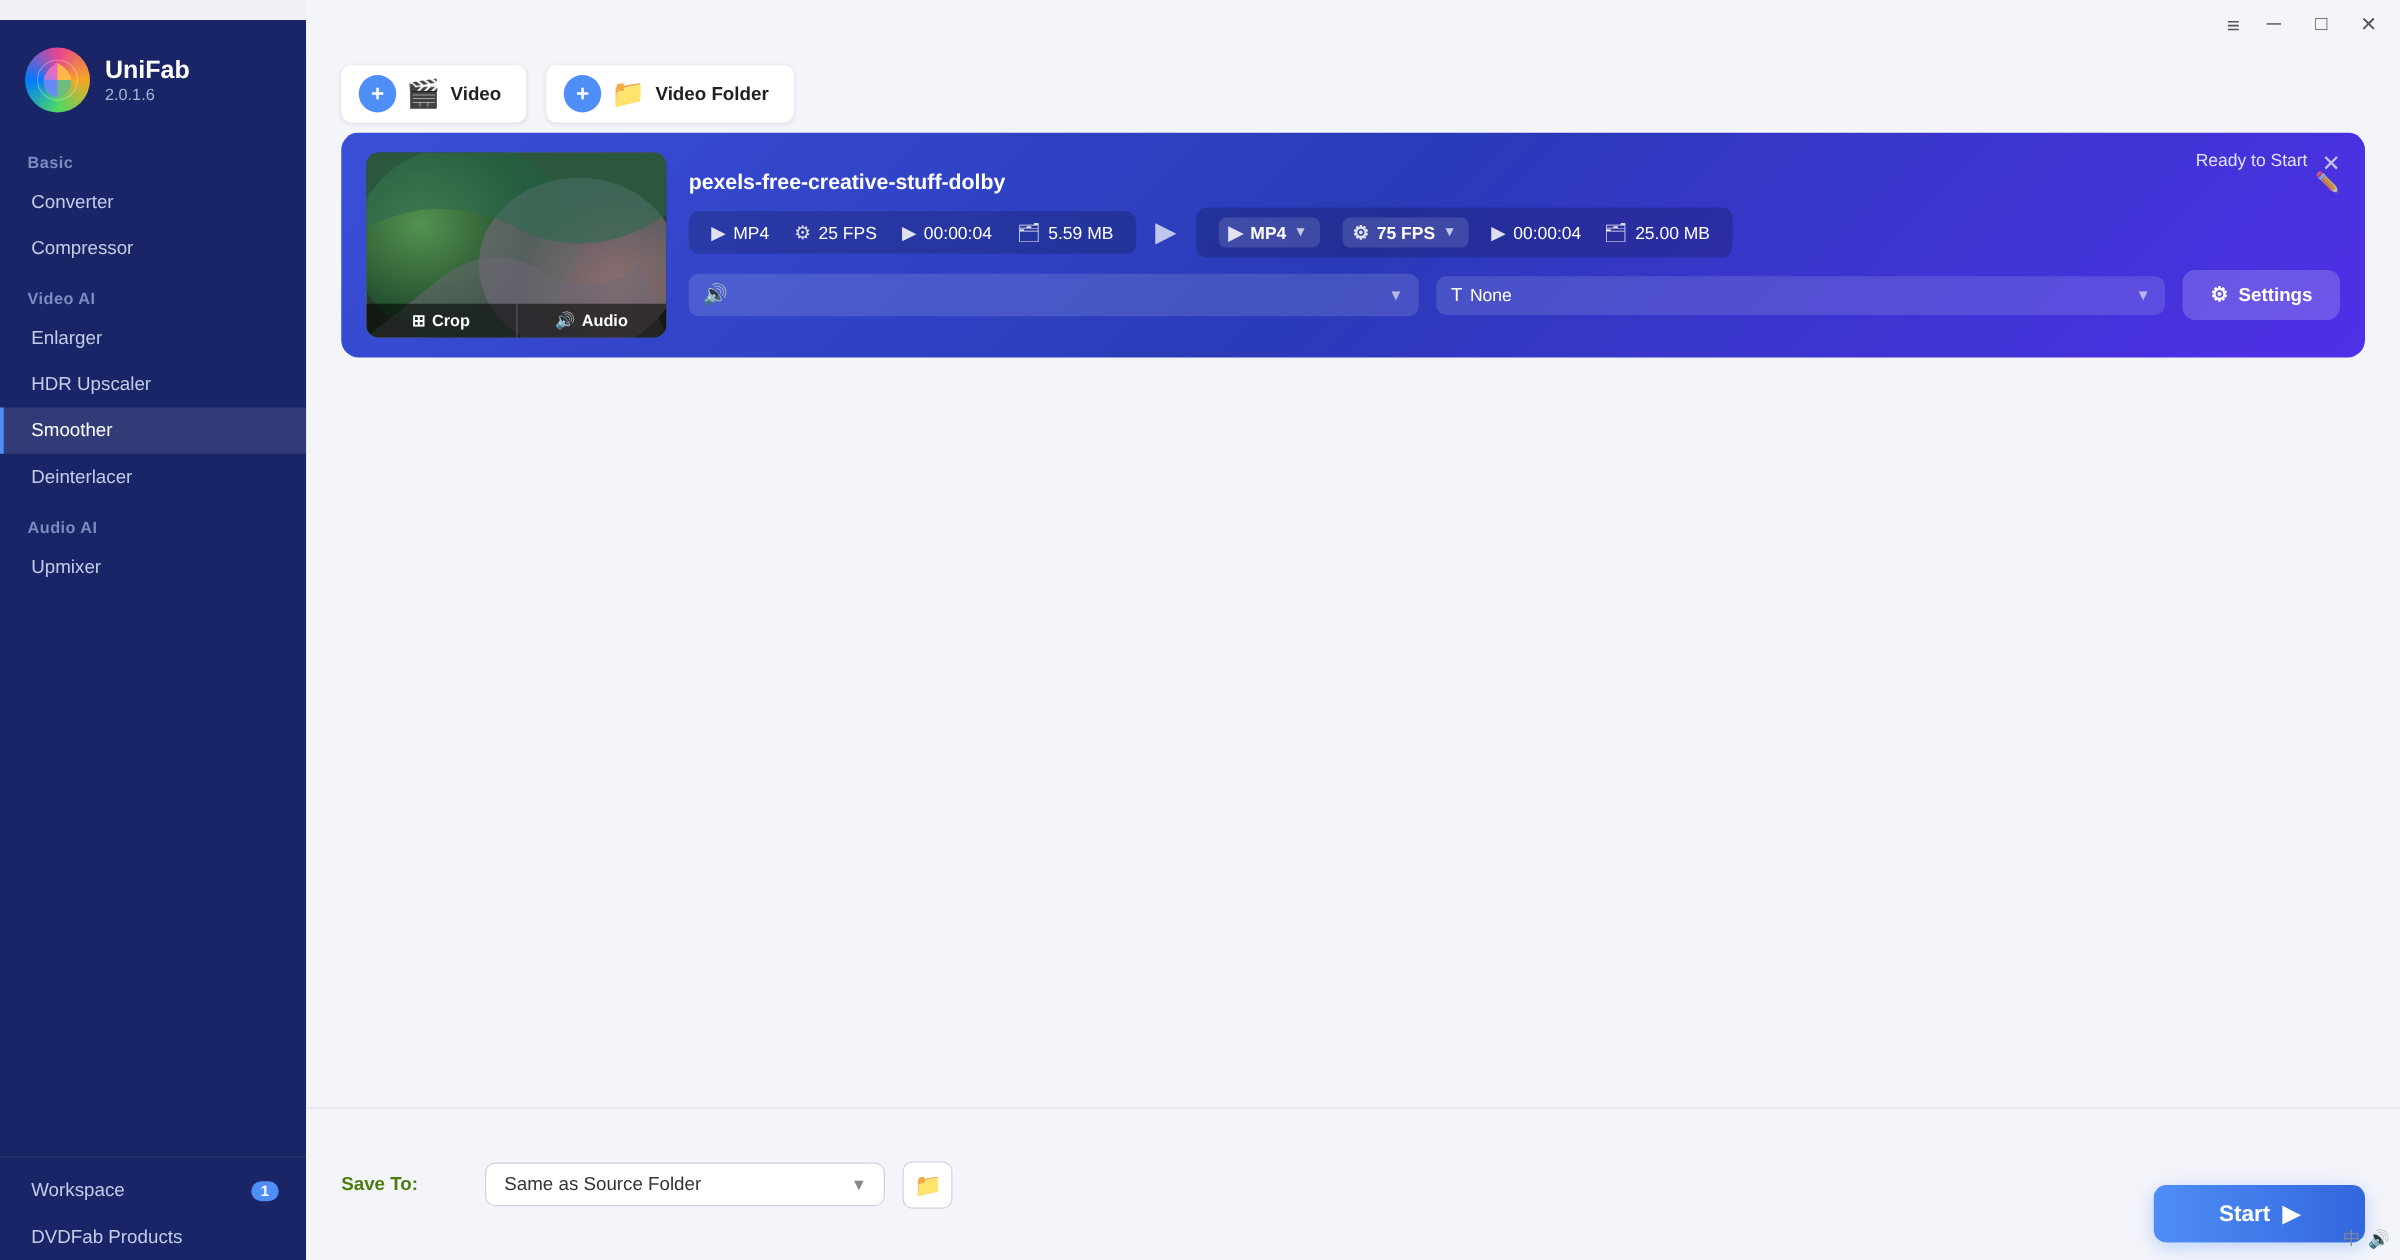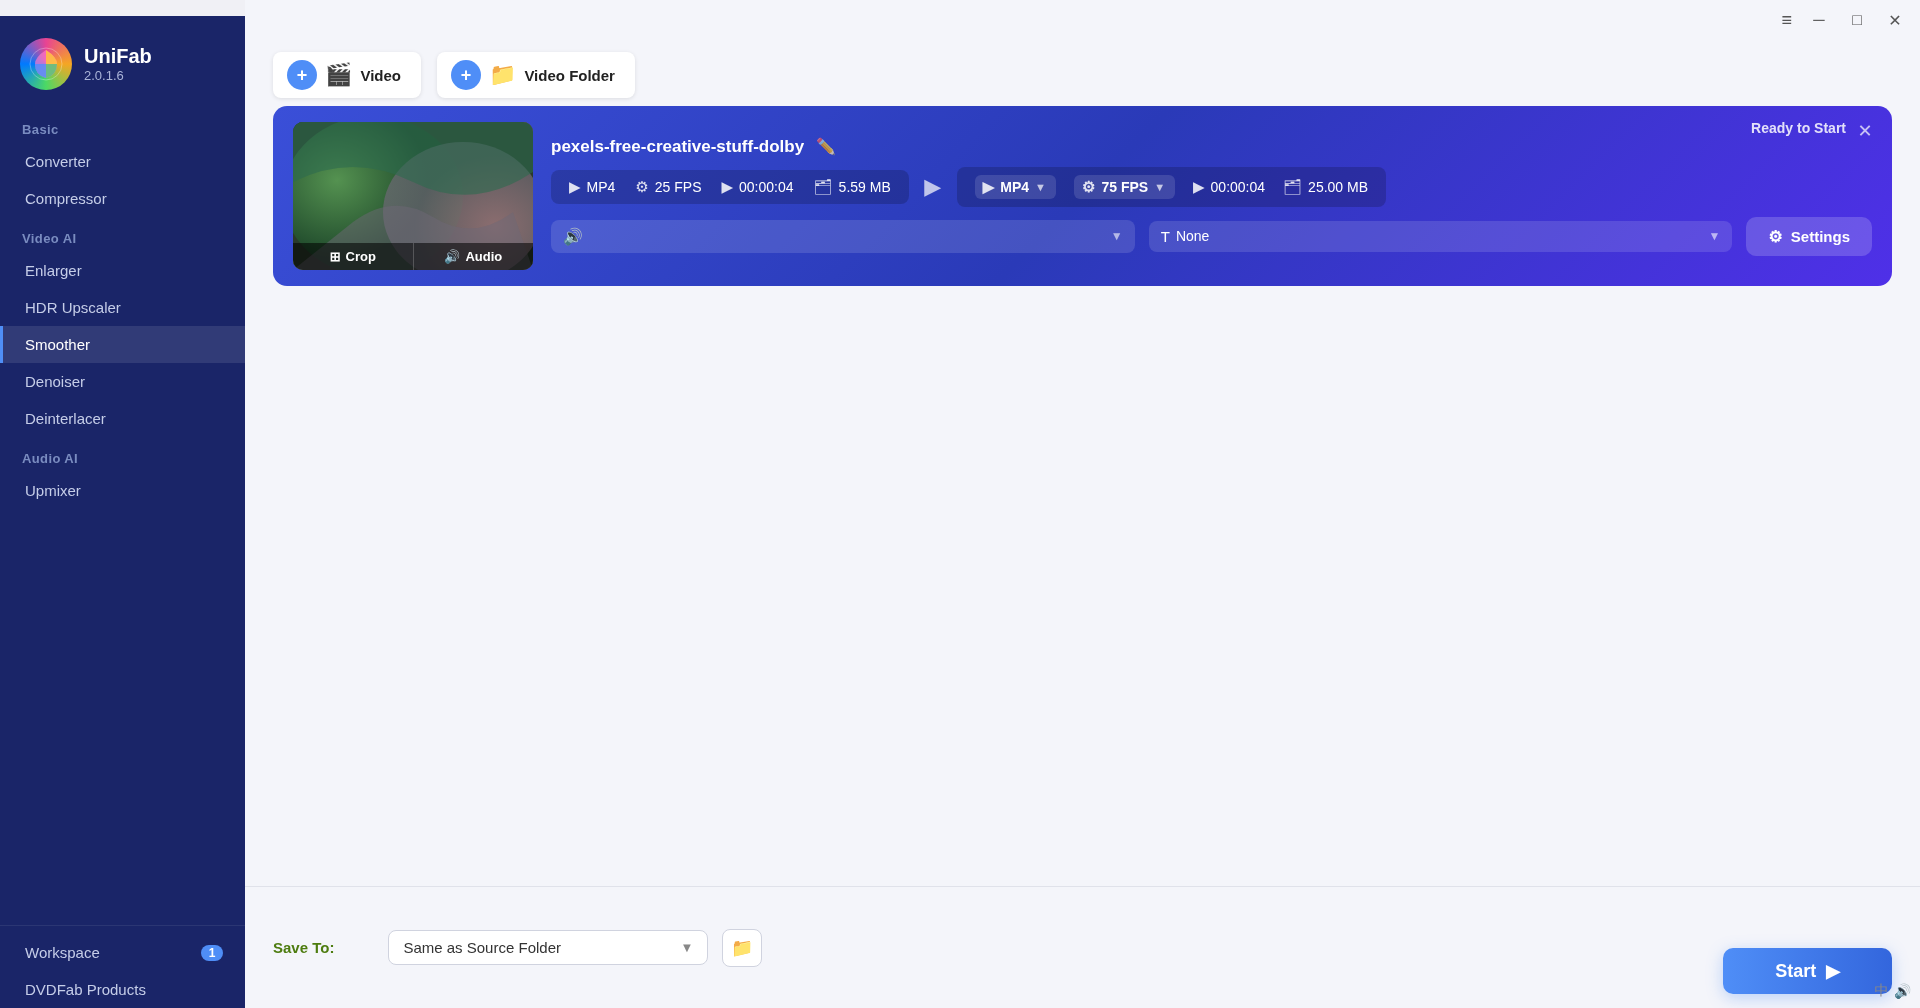--- a/index.html
+++ b/index.html
@@ -210,20 +210,21 @@
       flex: 1;
       display: flex;
       flex-direction: column;
       gap: 10px;
       min-width: 0;
     }
     .video-title-row {
       display: flex;
       align-items: center;
       gap: 12px;
+      justify-content: space-between;
     }
     .video-title {
       font-size: 17px;
       font-weight: 700;
       color: #fff;
       white-space: nowrap;
       overflow: hidden;
       text-overflow: ellipsis;
     }
     .edit-icon { color: rgba(255,255,255,0.7); font-size: 16px; cursor: pointer; }
@@ -334,21 +335,20 @@
       width: 26px; height: 26px;
       display: flex; align-items: center; justify-content: center;
       border-radius: 50%;
     }
 
     .ready-label {
       position: absolute;
       top: 14px; right: 46px;
       color: rgba(255,255,255,0.85);
       font-size: 14px;
-      font-weight: bold;
     }
 
     
     .bottom-bar {
       display: flex;
       align-items: center;
       padding: 14px 28px;
       background: #f4f5fa;
       gap: 14px;
       flex-shrink: 0;
@@ -440,23 +440,20 @@
 
   <div class="sidebar-section-label">Video AI</div>
   <div class="sidebar-item">
     <span>Enlarger</span>
   </div>
   <div class="sidebar-item">
     <span>HDR Upscaler</span>
   </div>
   <div class="sidebar-item active">
     <span>Smoother</span>
-  </div>
-  <div class="sidebar-item">
-    <span>Denoiser</span>
   </div>
   <div class="sidebar-item">
     <span>Deinterlacer</span>
   </div>
 
   <div class="sidebar-section-label">Audio AI</div>
   <div class="sidebar-item">
     <span>Upmixer</span>
   </div>
 

